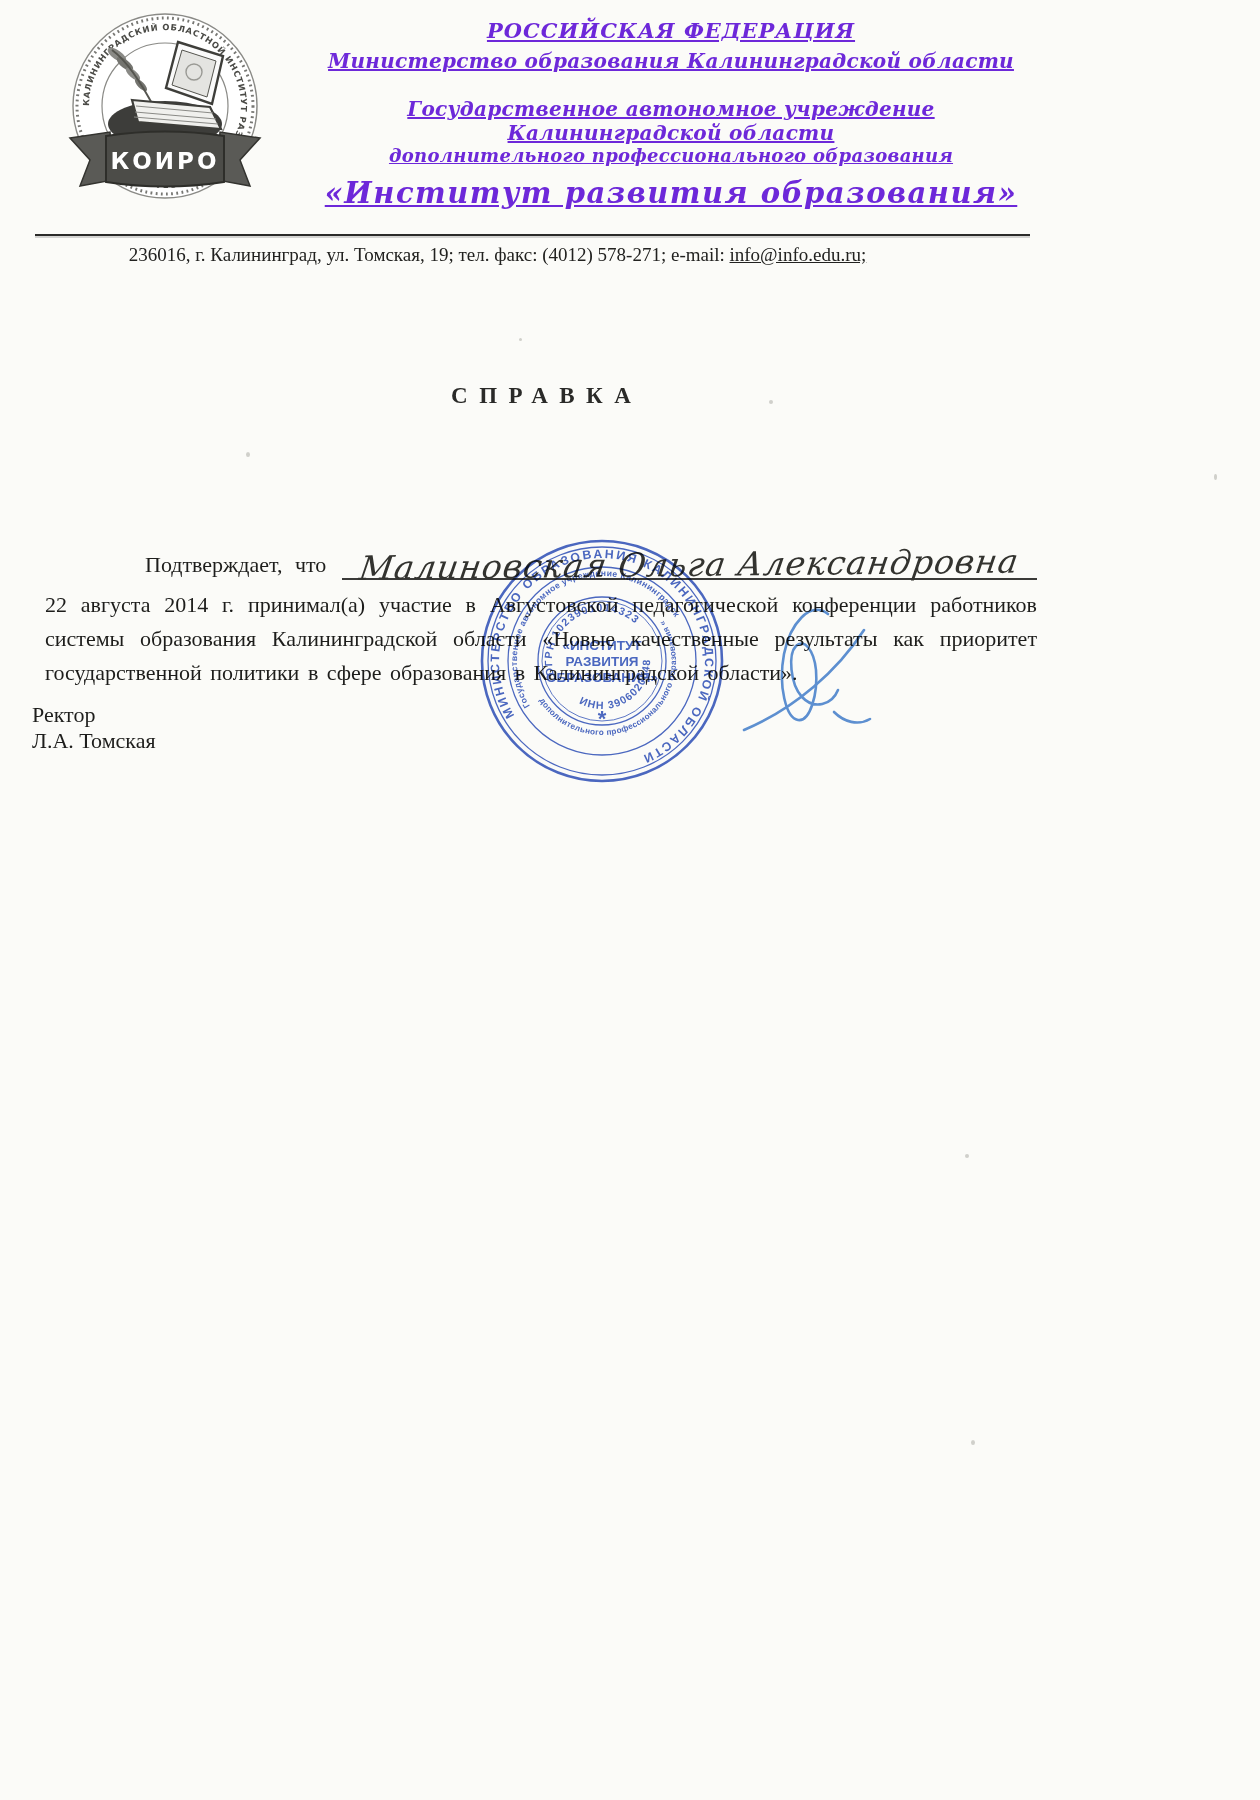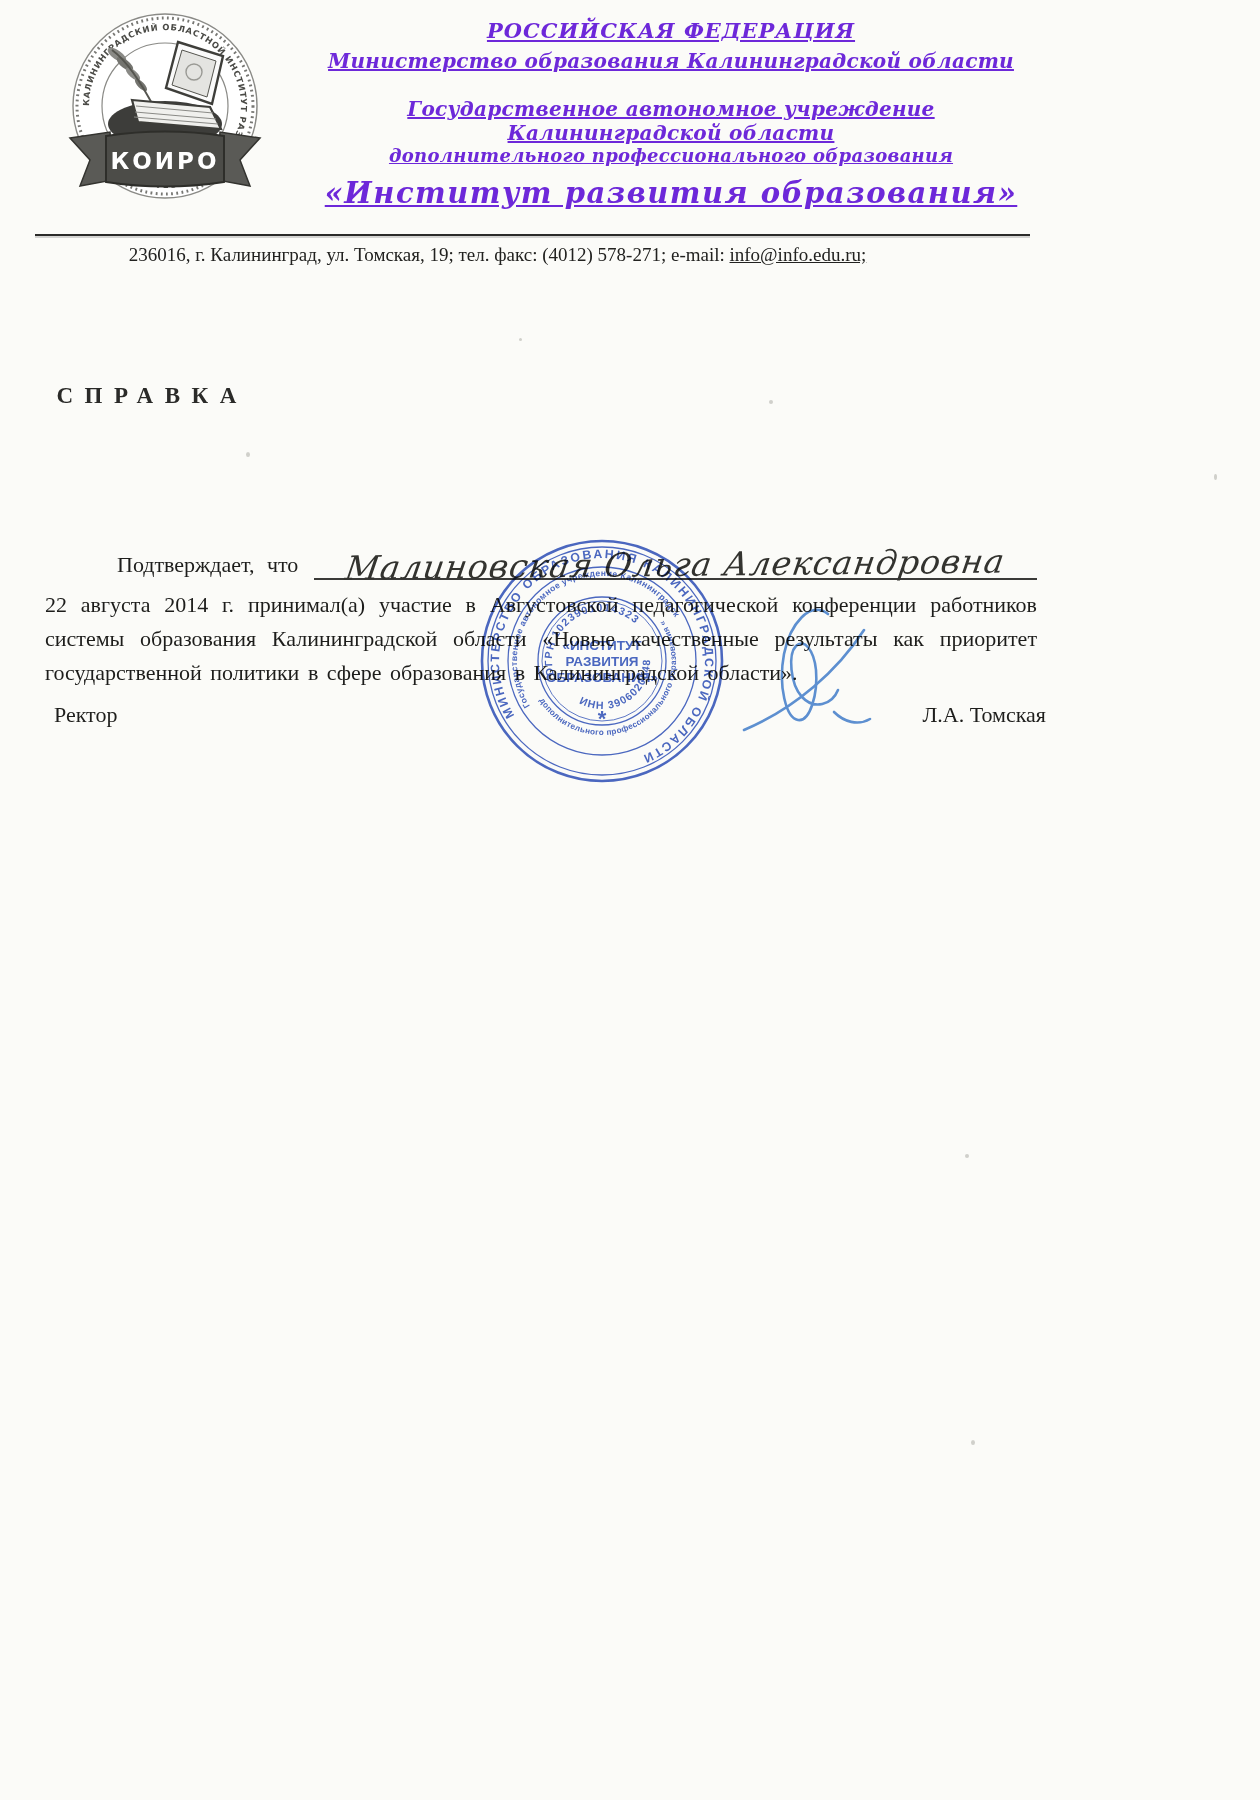--- a/index.html
+++ b/index.html
@@ -35,48 +35,48 @@
 
   .contact-block {
     position:absolute; left:45px; top:243px; width:905px;
     text-align:center; font-size:19px; line-height:23px; color:#222220;
   }
   .contact-email { text-decoration:underline; }
 
   
   .doc-title {
     position:absolute; left:45px; top:383px; width:992px;
-    font-size:23px; font-weight:bold;
+    text-align:center; font-size:23px; font-weight:bold;
     letter-spacing:0.5em; padding-left:0.5em; color:#2a2a28;
   }
   .date-row {
     position:absolute; left:45px; top:444px; width:992px;
     display:flex; justify-content:space-between; font-size:22px;
   }
   .body-par { position:absolute; left:45px; top:534px; width:992px; font-size:22px; }
   .first-line { display:flex; align-items:flex-end; height:46px; }
-  .lead { margin-left:72px; white-space:nowrap; word-spacing:7px; padding-bottom:2px; }
+  .lead { margin-left:100px; white-space:nowrap; word-spacing:7px; padding-bottom:2px; }
   .name-underline {
     flex:1; margin-left:16px; border-bottom:2px solid #3a3a38;
     position:relative; text-align:center; height:46px;
   }
   .handwritten {
     position:absolute; left:0; right:0; bottom:-6px;
     font-family:"DejaVu Serif", serif; font-style:italic;
     font-size:33px; letter-spacing:1px; color:#33332f;
     transform:skewX(-9deg) rotate(-0.6deg);
     white-space:nowrap;
   }
   .par-text {
     margin-top:8px; line-height:34px; text-align:justify;
     word-spacing:3px; color:#1d1d1b;
   }
   .sign-row {
-    position:absolute; left:54px; top:702px; width:992px;
-    display:flex; justify-content:space-between; font-size:22px;
+    position:absolute; left:32px; top:702px; width:992px;
+    display:flex; justify-content:space-between; font-size:22px;flex-direction:column;
   }
 
   
   .stamp-wrap {
     position:absolute; left:477px; top:536px; width:250px; height:250px;
     mix-blend-mode:multiply; opacity:0.92;
   }
   .signature-wrap {
     position:absolute; left:716px; top:598px; width:168px; height:148px;
     mix-blend-mode:multiply;

